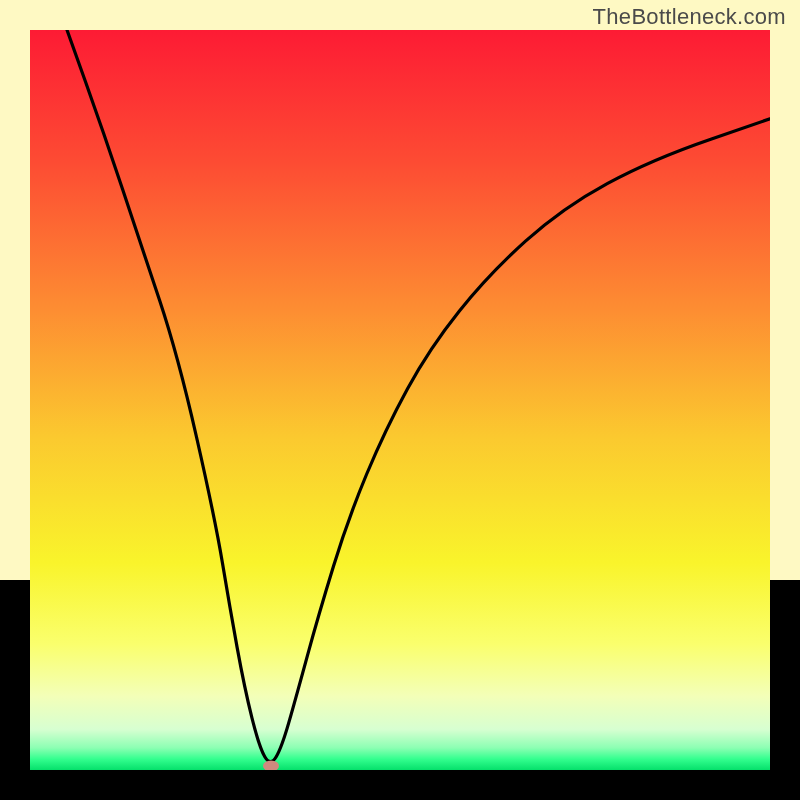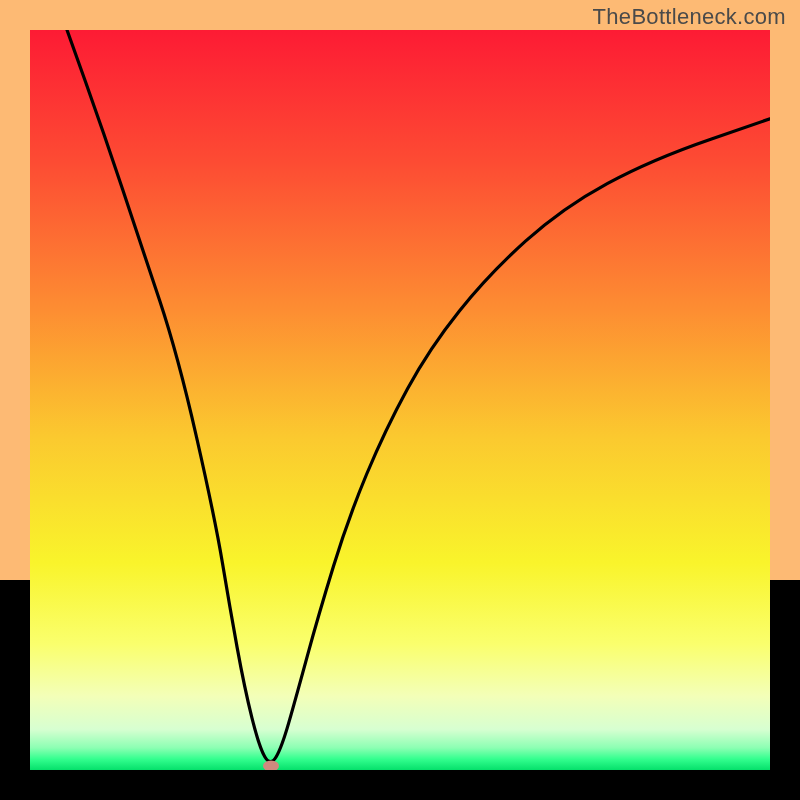--- a/index.html
+++ b/index.html
@@ -10,21 +10,21 @@
     background: #000;
     overflow: hidden;
     font-family: Arial, Helvetica, sans-serif;
   }
   .frame {
     position: absolute;
     top: 0;
     left: 0;
     width: 800px;
     height: 580px;
-    background: #fdba74;
+    background: #fef9c3;
   }
   .plot-area {
     position: absolute;
     top: 30px;
     left: 30px;
     width: 740px;
     height: 740px;
     overflow: hidden;
   }
   .gradient {

